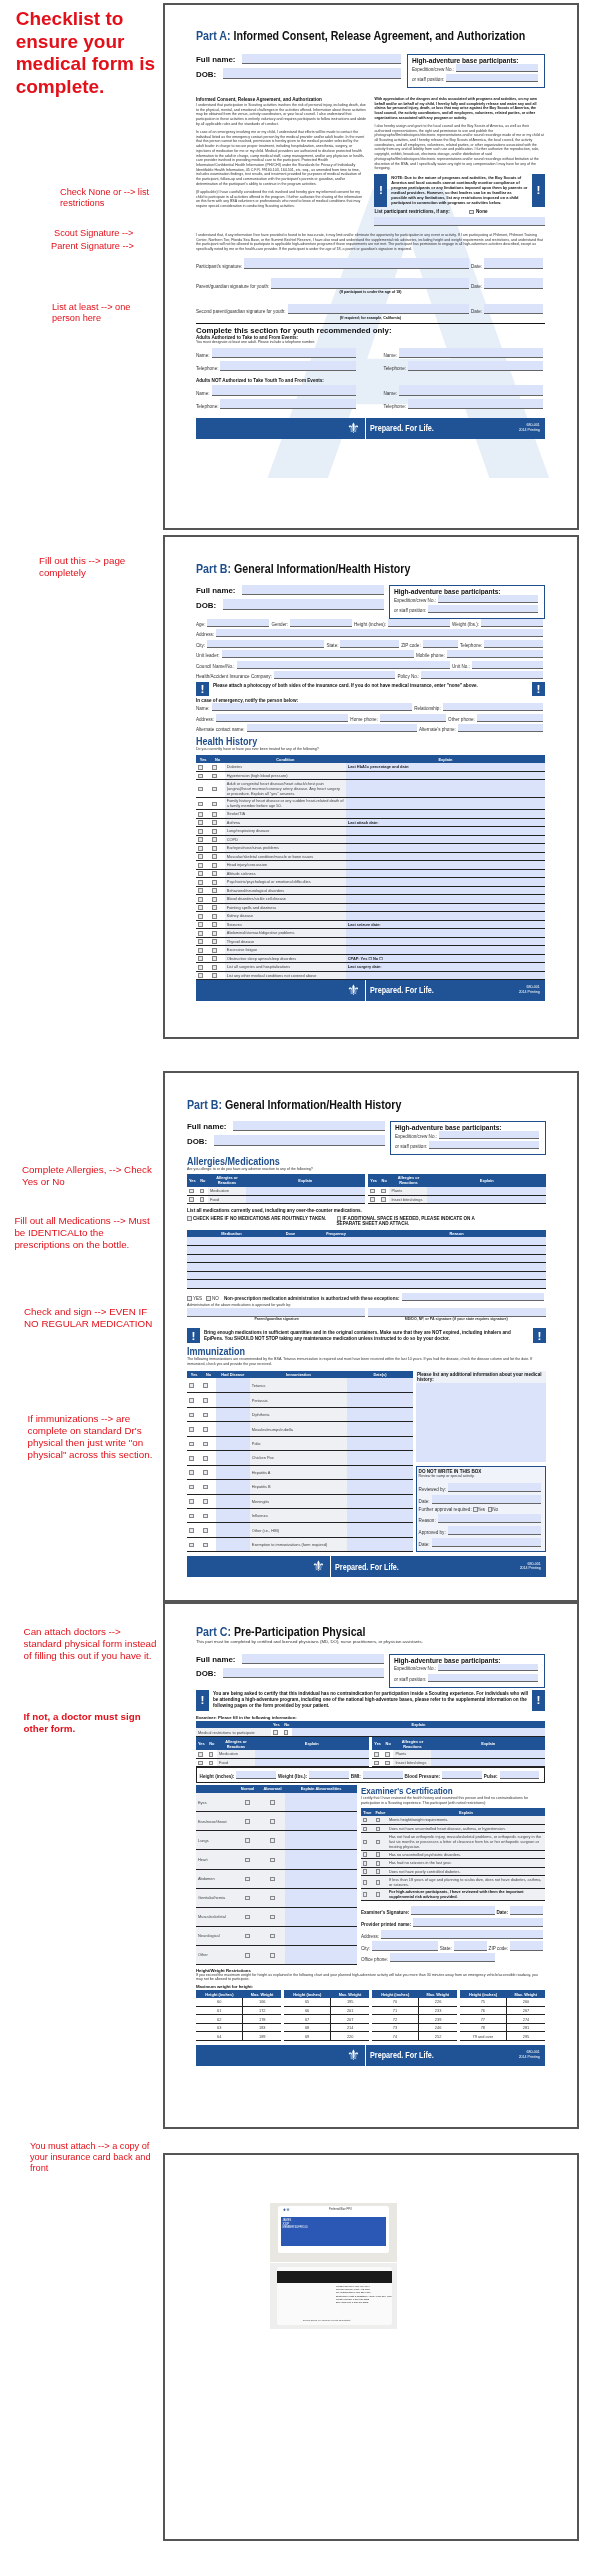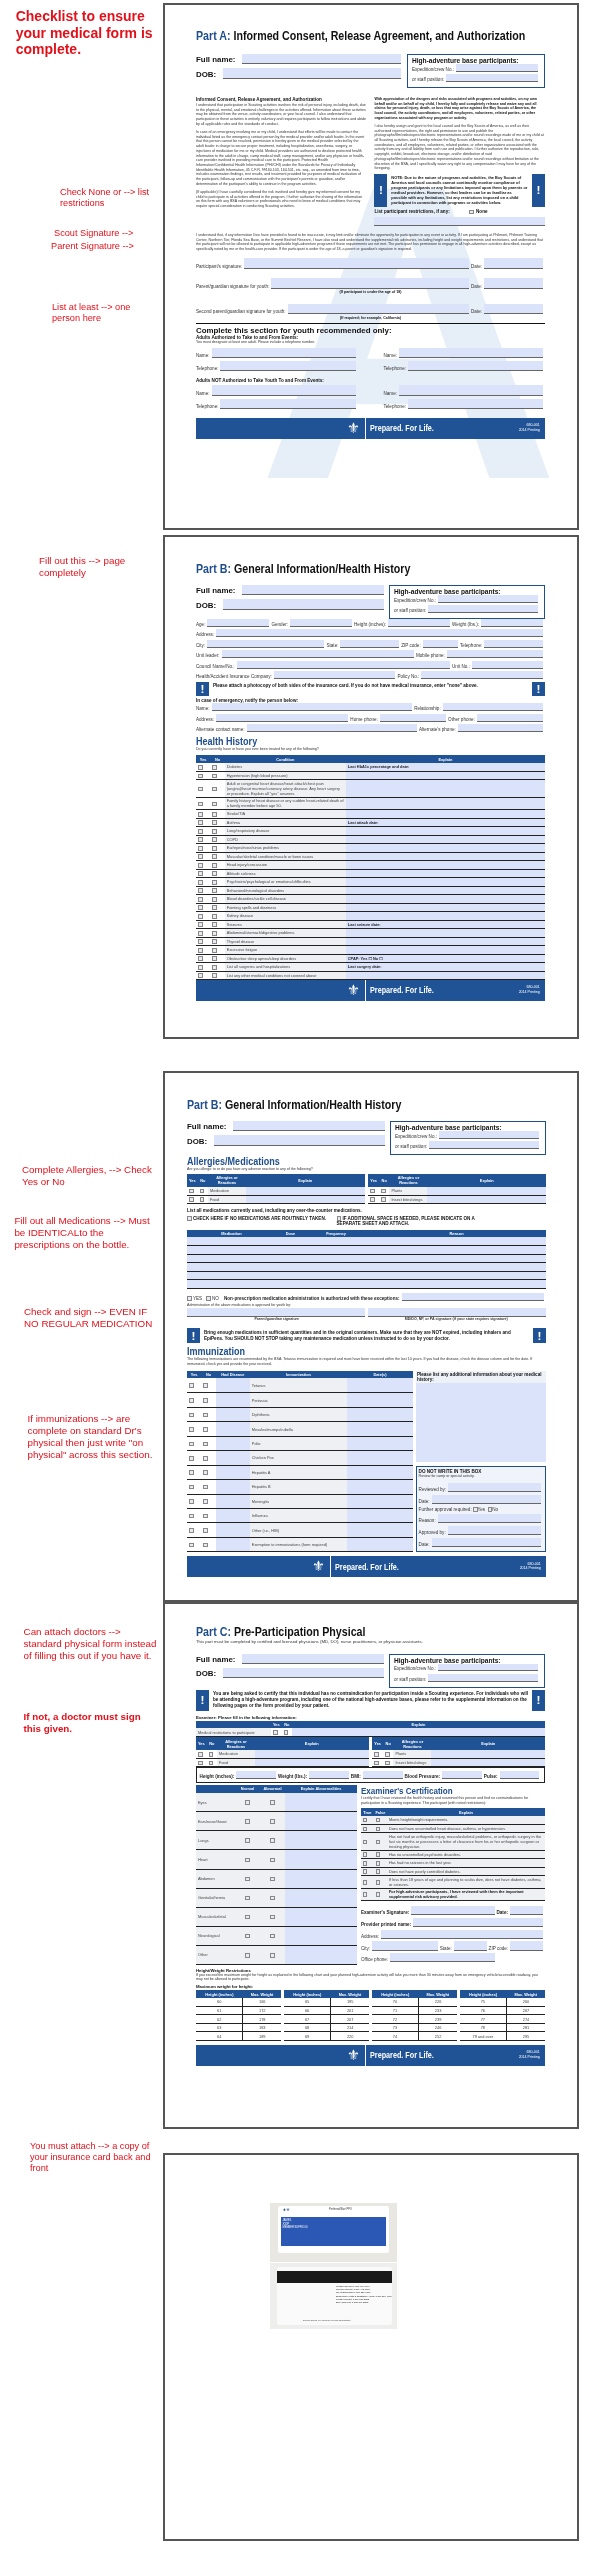--- a/index.html
+++ b/index.html
@@ -1,18 +1,18 @@
 <!DOCTYPE html>
 <html style="font-size:10.5px"><head>
 <meta charset="utf-8">
 <style>
 *{box-sizing:border-box;margin:0;padding:0}
 body{width:594px;height:2576px;background:#fff;font-family:"Liberation Sans",sans-serif;position:relative;overflow:hidden;color:#111}
 .note{position:absolute;color:#e3101a;font-family:"Liberation Sans",sans-serif;line-height:1.22}
-.note.title{font-weight:bold;font-size:14px;left:15.7px;top:7.9px;width:144px;line-height:1.2}
+.note.title{font-weight:bold;font-size:19px;left:15.7px;top:7.9px;width:144px;line-height:1.2}
 .note.sm{font-size:9.2px}
 .note.md{font-size:9.8px}
 .page{position:absolute;left:163px;width:416px;border:2.6px solid #555;background:#fff;overflow:hidden}
 .inner{position:absolute;left:31px;width:349px}
 .wm{position:absolute;color:#e6eef8;font-weight:bold;font-size:420px;line-height:1;left:92px;top:79px;font-family:"Liberation Sans",sans-serif;z-index:0}
 .c{position:relative;z-index:1}
 h1.part{font-family:"Liberation Sans Narrow","Liberation Sans",sans-serif;font-size:13px;font-weight:bold;transform:scaleX(.82);transform-origin:left;white-space:nowrap}
 h1.part .pa{color:#1f4e8c}
 .field{display:flex;align-items:flex-end;font-size:4.6px;margin-bottom:2.6px;color:#333}
 .fill{flex:1;height:7.9px;background:#dbe3fb;border-bottom:0.7px solid #666;margin:0 2px}
@@ -48,21 +48,21 @@
 <div class="note sm" style="left:60px;top:187px;width:98px">Check None or --&gt; list restrictions</div>
 <div class="note sm" style="left:54px;top:228px;width:105px">Scout Signature --&gt;</div>
 <div class="note sm" style="left:51px;top:241px;width:108px">Parent Signature --&gt;</div>
 <div class="note sm" style="left:52px;top:302px;width:105px">List at least --&gt; one person here</div>
 <div class="note md" style="left:39px;top:555px;width:118px">Fill out this --&gt; page completely</div>
 <div class="note md" style="left:22px;top:1164px;width:138px">Complete Allergies, --&gt; Check Yes or No</div>
 <div class="note md" style="left:14.4px;top:1215px;width:146px">Fill out all Medications --&gt; Must be IDENTICALto the prescriptions on the bottle.</div>
 <div class="note md" style="left:24px;top:1306px;width:130px">Check and sign --&gt; EVEN IF NO REGULAR MEDICATION</div>
 <div class="note md" style="left:27.5px;top:1413px;width:132px">If immunizations --&gt; are complete on standard Dr's physical then just write "on physical" across this section.</div>
 <div class="note md" style="left:23.6px;top:1626px;width:136px">Can attach doctors --&gt; standard physical form instead of filling this out if you have it.</div>
-<div class="note md bold" style="left:23.6px;top:1711px;width:131px;font-weight:bold">If not, a doctor must sign this given.</div>
+<div class="note md bold" style="left:23.6px;top:1711px;width:131px;font-weight:bold">If not, a doctor must sign other form.</div>
 <div class="note sm" style="left:30px;top:2141px;width:130px">You must attach --&gt; a copy of your insurance card back and front</div>
 
 <div class="page" style="top:2.6px;height:527px">
   <div class="wm" style="top:118px">A</div>
   <div class="inner c" style="top:23.6px">
     <h1 class="part"><span class="pa">Part A:</span> <span>Informed Consent, Release Agreement, and Authorization</span></h1>
     <div style="display:flex;gap:3.9px;margin-top:10.5px">
       <div style="flex:1">
         <div class="bigfield">
             <span>Full name:</span>

